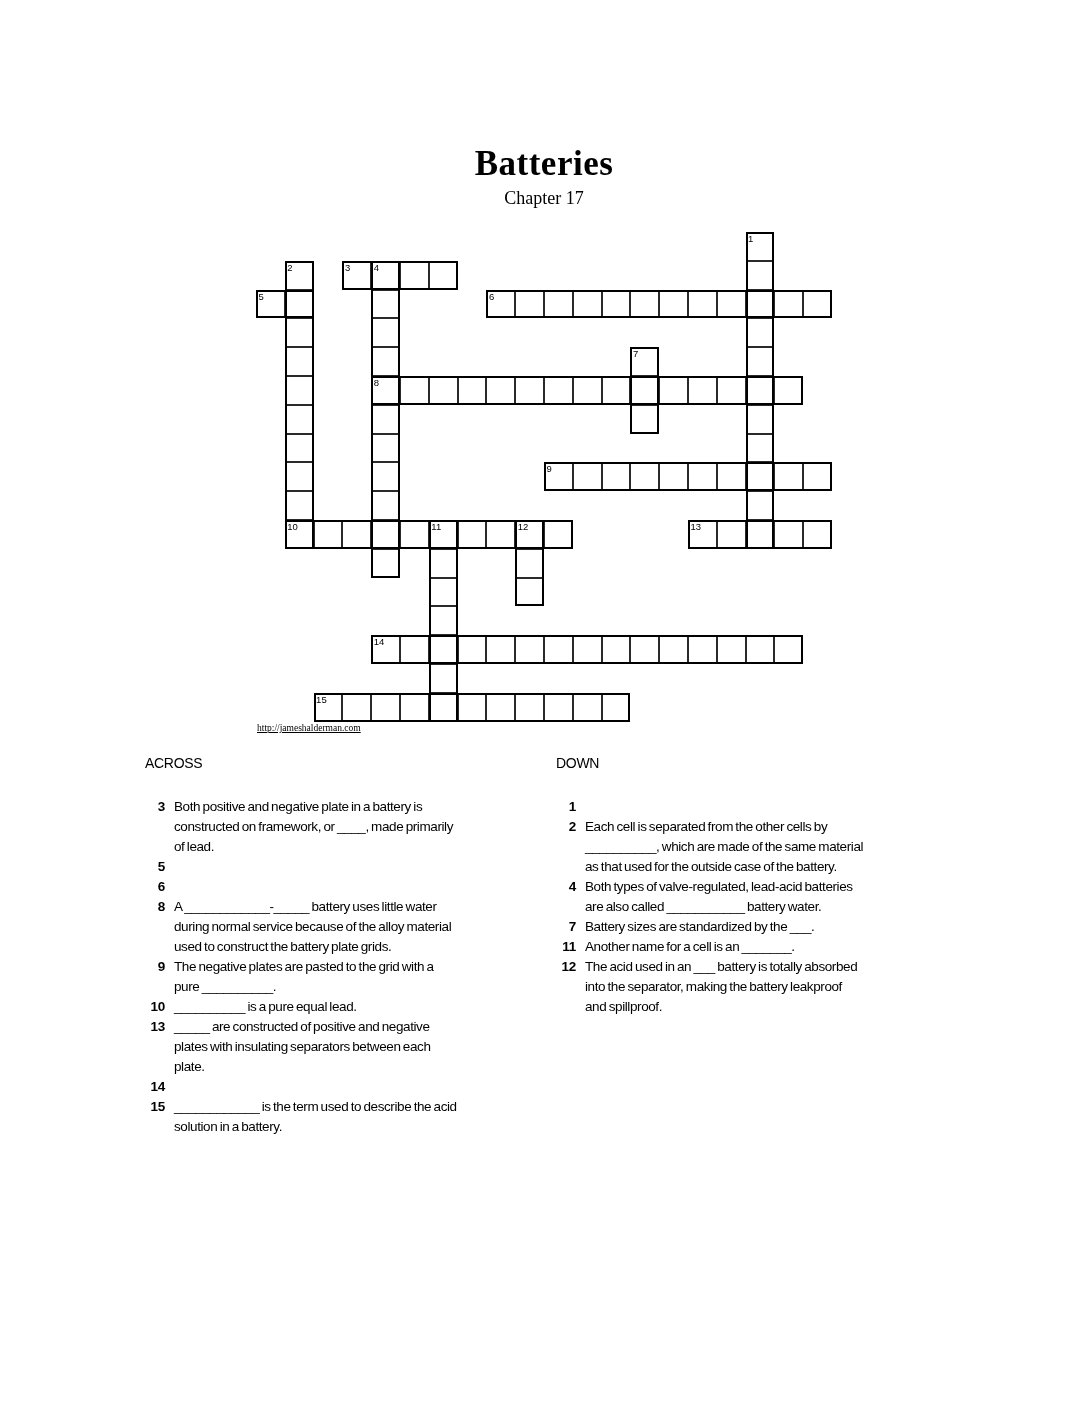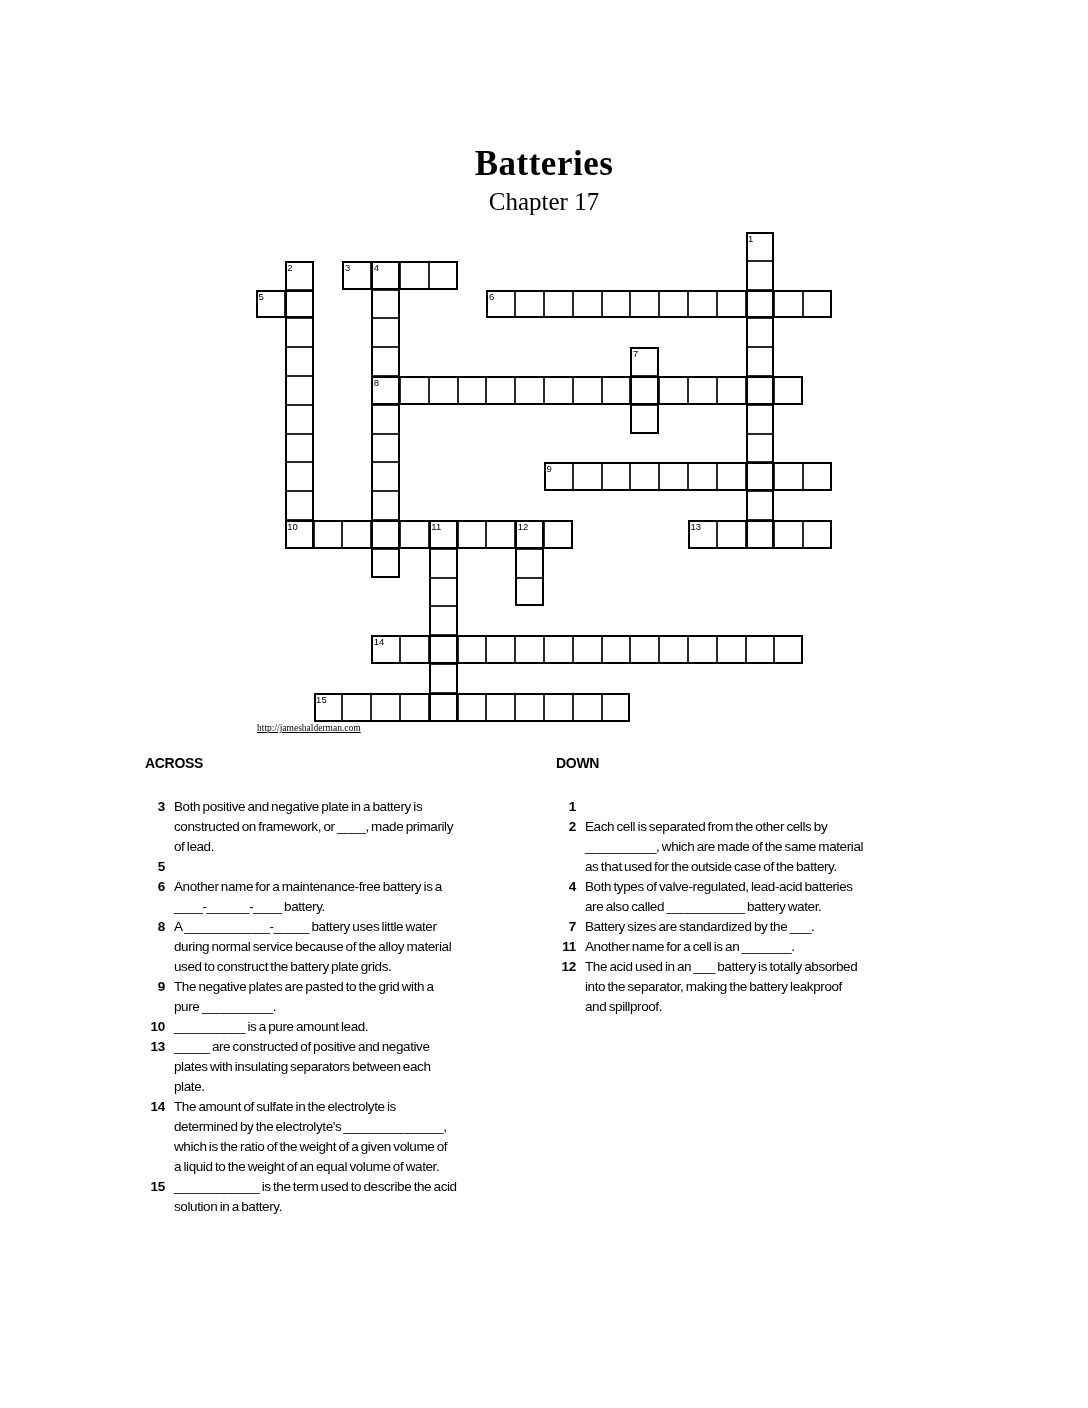--- a/index.html
+++ b/index.html
@@ -8,42 +8,42 @@
     font-family:"Liberation Sans", sans-serif; color:#000;
     overflow:hidden;
   }
   .title {
     position:absolute; top:144px; left:0; width:100%; margin:0;
     text-align:center; font-family:"Liberation Serif", serif;
     font-size:35px; font-weight:bold; letter-spacing:0.5px;
   }
   .subtitle {
     position:absolute; top:188px; left:0; width:100%;
-    text-align:center; font-family:"Liberation Serif", serif; font-size:25px;
+    text-align:center; font-family:"Liberation Serif", serif; font-size:18px;
   }
   #grid-layer { position:absolute; left:0; top:0; }
   .cell {
     position:absolute; background:#ffffff;
     border:1px solid #2a2a2a; box-sizing:border-box; z-index:1;
   }
   .word-outline {
     position:absolute; border:2px solid #000; box-sizing:border-box;
     background:transparent; pointer-events:none; z-index:2;
   }
   .cell-num {
     position:absolute; z-index:3; font-size:9.5px; line-height:10px;
     font-family:"Liberation Sans", sans-serif; pointer-events:none;
   }
   .source-url {
     position:absolute; left:257px; top:723px;
     font-family:"Liberation Serif", serif; font-size:9.5px;
     text-decoration:underline; color:#000;
   }
   .clue-header {
-    position:absolute; font-size:14px; font-weight:bold; letter-spacing:-0.3px;
+    position:absolute; font-size:14px; font-weight:normal; letter-spacing:-0.3px;
   }
   #across-header { left:145px; top:755px; }
   #down-header   { left:556px; top:755px; }
   .clue-list { position:absolute; }
   #across-list { left:145px; top:797px; }
   #down-list   { left:556px; top:797px; }
   .clue { display:flex; align-items:flex-start; }
   .clue-num {
     flex:none; width:20px; text-align:right;
     font-weight:bold; font-size:13.5px; line-height:20px; letter-spacing:-0.3px;
@@ -217,50 +217,44 @@
         <span class="clue-num">3</span>
         <span class="clue-text">Both positive and negative plate in a battery is
 constructed on framework, or ____, made primarily
 of lead.</span>
       </div>
       <div class="clue">
         <span class="clue-num">5</span>
       </div>
       <div class="clue">
         <span class="clue-num">6</span>
-        <span class="clue-text">Another name for a maintenance-free battery is a
-____-______-____ battery.</span>
       </div>
       <div class="clue">
         <span class="clue-num">8</span>
         <span class="clue-text">A ____________-_____ battery uses little water
 during normal service because of the alloy material
 used to construct the battery plate grids.</span>
       </div>
       <div class="clue">
         <span class="clue-num">9</span>
         <span class="clue-text">The negative plates are pasted to the grid with a
 pure __________.</span>
       </div>
       <div class="clue">
         <span class="clue-num">10</span>
-        <span class="clue-text">__________ is a pure amount lead.</span>
+        <span class="clue-text">__________ is a pure equal lead.</span>
       </div>
       <div class="clue">
         <span class="clue-num">13</span>
         <span class="clue-text">_____ are constructed of positive and negative
 plates with insulating separators between each
 plate.</span>
       </div>
       <div class="clue">
         <span class="clue-num">14</span>
-        <span class="clue-text">The amount of sulfate in the electrolyte is
-determined by the electrolyte's ______________,
-which is the ratio of the weight of a given volume of
-a liquid to the weight of an equal volume of water.</span>
       </div>
       <div class="clue">
         <span class="clue-num">15</span>
         <span class="clue-text">____________ is the term used to describe the acid
 solution in a battery.</span>
       </div>
     </div>
 
   <div class="clue-header" id="down-header">DOWN</div>
   <div class="clue-list" id="down-list">

